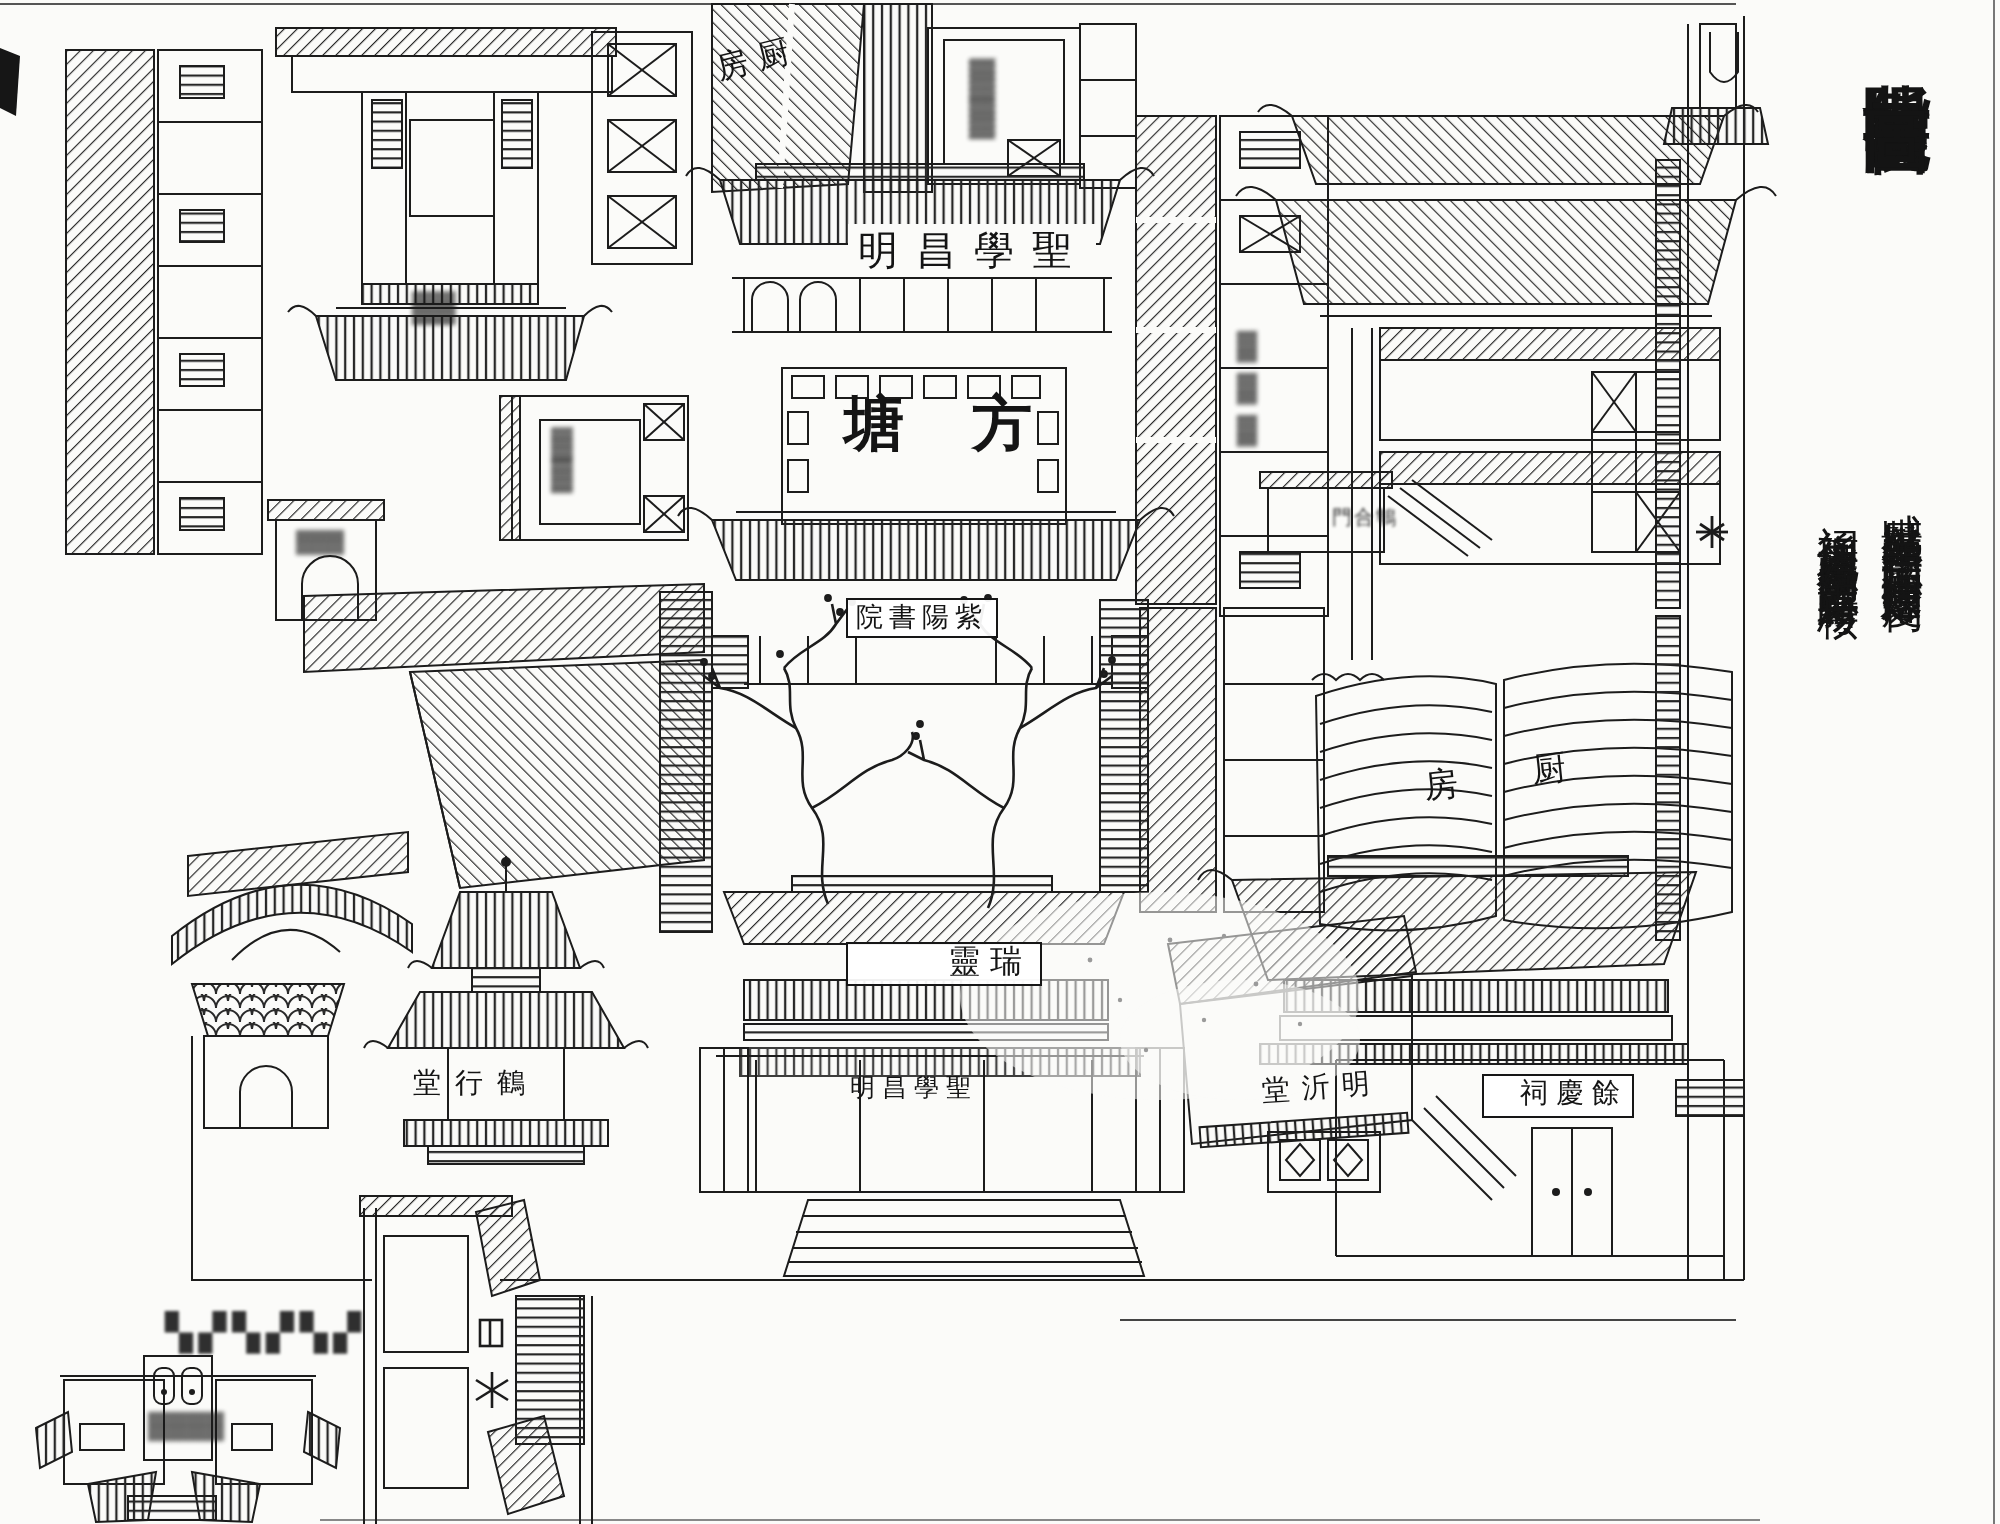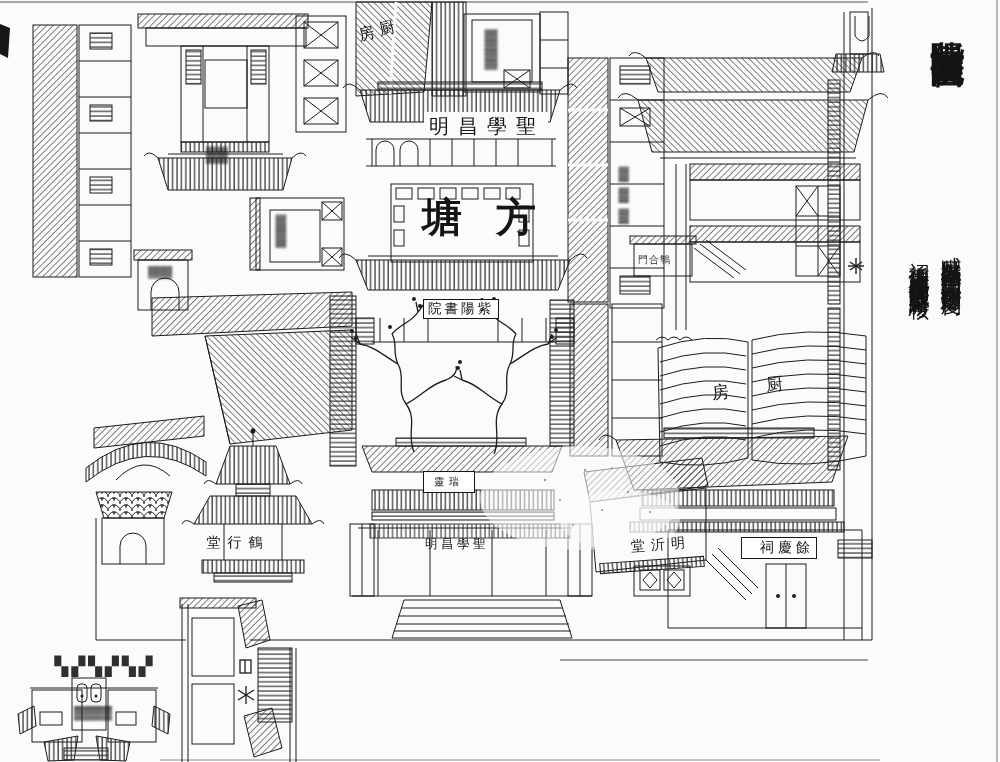--- a/index.html
+++ b/index.html
@@ -7,21 +7,21 @@
        font-family:"Liberation Serif",serif;}
   .stage{position:absolute;left:0;top:0;width:1000px;height:762px;}
   svg{position:absolute;left:0;top:0;}
   .lbl{position:absolute;font-family:"Liberation Serif",serif;color:#141414;
        line-height:1;white-space:nowrap;z-index:5;}
   .v{writing-mode:vertical-rl;text-orientation:upright;}
   .plq{border:1.6px solid #161616;background:rgba(255,255,255,.94);
        display:flex;align-items:center;justify-content:center;}
   .ctr{display:flex;align-items:center;justify-content:center;}
   .sm{filter:blur(1.1px);opacity:.85;color:#1a1a1a;}
-  .sm2{filter:blur(.7px);opacity:.9;color:#1a1a1a;}
+  .sm2{filter:blur(.7px);opacity:.9;color:#1a1a1a;margin-left:28px;}
 </style>
 </head>
 <body>
 
 <div class="stage">
 
 <svg width="1000" height="762" viewBox="0 0 1000 762">
   <defs>
     <pattern id="h1" width="4.6" height="4.6" patternUnits="userSpaceOnUse" patternTransform="rotate(45)">
       <line x1="0" y1="0" x2="0" y2="4.6" stroke="#262626" stroke-width="1.15"></line>
@@ -435,25 +435,25 @@
 <div class="lbl v" style="left:933px;top:240px;width:28px;height:505px;font-size:21px;letter-spacing:2px;">咸豐以來僅存頭門二門正廳同治間復建餘慶祠</div>
 
 <div class="lbl v" style="left:901px;top:246px;width:28px;height:485px;font-size:21px;letter-spacing:2px;">祠後廚房地建客廳今圖仍舊以資重新時考核</div>
 
 <div class="lbl" style="left:358px;top:22px;width:46px;font-size:16px;letter-spacing:5px;transform:rotate(-14deg);">房厨</div>
 
 <div class="lbl v sm" style="left:478px;top:28px;width:22px;height:52px;font-size:18px;">▓▓</div>
 
 <div class="lbl ctr" style="left:426px;top:113px;width:122px;height:26px;font-size:20px;letter-spacing:9px;">明昌學聖</div>
 
-<div class="lbl" style="left:422px;top:198px;width:100px;font-size:40px;letter-spacing:34px;font-weight:bold;">塘方</div>
+<div class="lbl" style="left:422px;top:198px;width:100px;font-size:30px;letter-spacing:34px;font-weight:bold;">塘方</div>
 
 <div class="lbl plq" style="left:423px;top:299px;width:74px;height:18px;font-size:13.5px;letter-spacing:3px;">院書陽紫</div>
 
-<div class="lbl plq" style="left:423px;top:471px;width:50px;height:20px;font-size:10px;letter-spacing:5px;">靈瑞</div>
+<div class="lbl plq" style="left:423px;top:471px;width:50px;height:20px;font-size:16px;letter-spacing:5px;padding-left:46px;">靈瑞</div>
 
 <div class="lbl ctr" style="left:423px;top:536px;width:68px;height:16px;font-size:12.5px;letter-spacing:3.5px;">明昌學聖</div>
 
 <div class="lbl plq" style="left:741px;top:537px;width:58px;height:20px;font-size:14px;letter-spacing:4px;padding-left:16px;">祠慶餘</div>
 
 <div class="lbl ctr" style="left:628px;top:536px;width:66px;height:18px;font-size:14px;letter-spacing:6px;transform:rotate(-4deg);">堂沂明</div>
 
 <div class="lbl ctr" style="left:204px;top:534px;width:68px;height:18px;font-size:14px;letter-spacing:7px;">堂行鶴</div>
 
 <div class="lbl" style="left:712px;top:384px;font-size:17px;transform:rotate(-6deg);">房</div>

